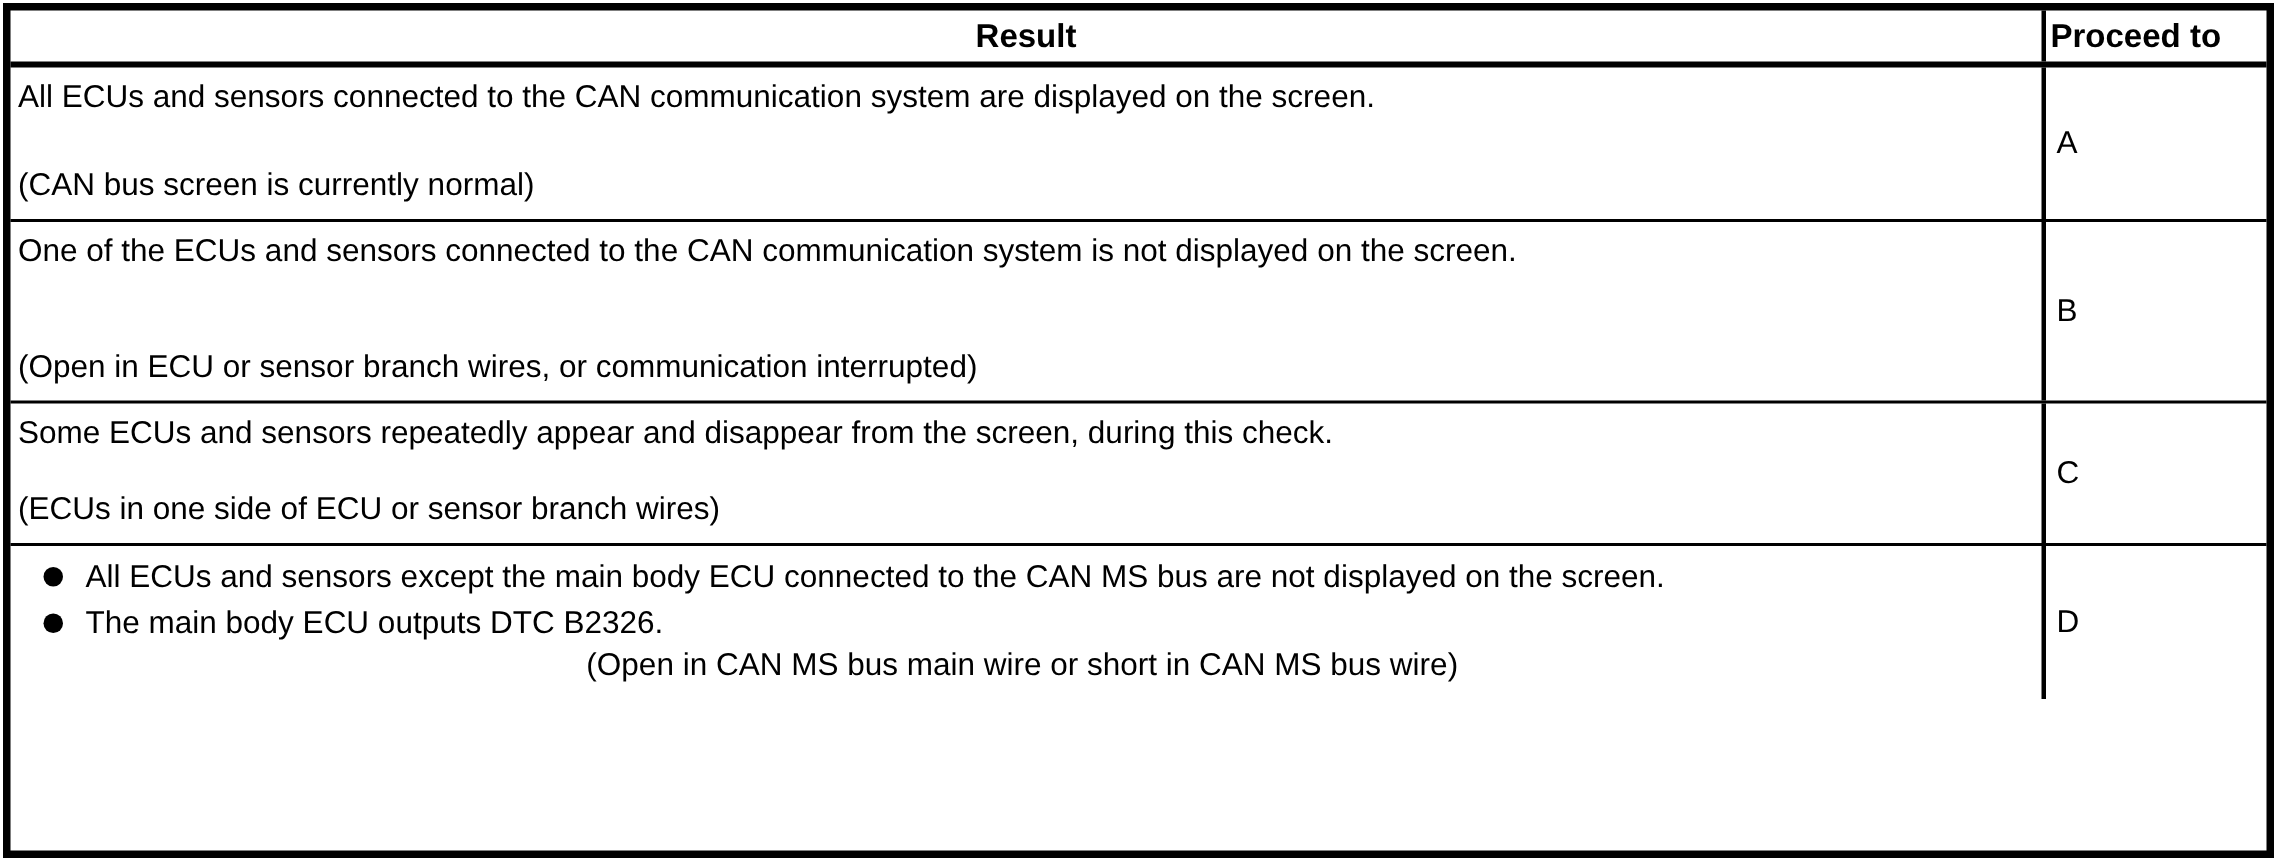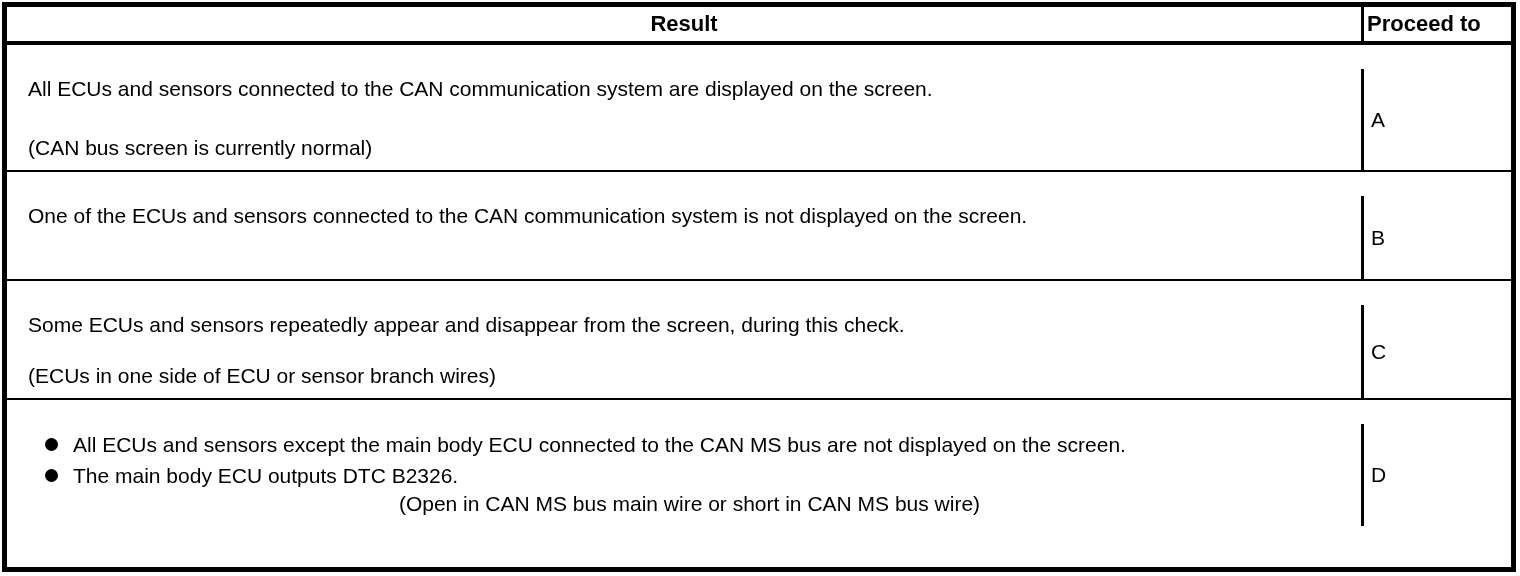--- a/index.html
+++ b/index.html
@@ -11,21 +11,20 @@
     overflow: hidden;
   }
   .doc-table {
     position: absolute;
     left: 2px; top: 2px;
     width: 1514px; height: 570px;
     border: 5px solid #000000;
     background: #ffffff;
     display: flex;
     flex-direction: column;
-    gap: 24px;
   }
   .t-row {
     display: grid;
     grid-template-columns: 1fr 150px;
     border-bottom: 2px solid #000000;
   }
   .t-row:last-child { border-bottom: none; }
   .t-row.header-row {
     height: 38px;
     border-bottom: 4px solid #000000;
@@ -36,36 +35,36 @@
     display: flex;
     align-items: center;
   }
   .header-cell.result-h { justify-content: center; }
   .header-cell.proceed-h {
     border-left: 3px solid #000000;
     padding-left: 3px;
     justify-content: flex-start;
   }
   .result-cell {
-    padding: 5px 10px 9px 21px;
+    padding: 5px 10px 9px 5px;
     font-size: 21px;
     line-height: 30px;
     display: flex;
     flex-direction: column;
     justify-content: space-between;
   }
   .proceed-cell {
     border-left: 3px solid #000000;
     display: flex;
     align-items: center;
     padding-left: 7px;
     font-size: 21px;
   }
   .row-a { height: 103px; }
-  .row-b { height: 85px; }
+  .row-b { height: 121px; }
   .row-c { height: 95px; }
   .row-d { height: 93px; text-align: center; }
   .row-e { flex: 1; }
   .bullet-list { display: flex; flex-direction: column; }
   .bullet-line {
     display: flex;
     align-items: flex-start;
     line-height: 31px;
   }
   .bullet-dot {
@@ -91,20 +90,21 @@
     <div class="result-cell">
       <div class="main-line">All ECUs and sensors connected to the CAN communication system are displayed on the screen.</div>
       <div class="note-line">(CAN bus screen is currently normal)</div>
     </div>
     <div class="proceed-cell">A</div>
   </div>
 
   <div class="t-row row-b">
     <div class="result-cell">
       <div class="main-line">One of the ECUs and sensors connected to the CAN communication system is not displayed on the screen.</div>
+      <div class="note-line">(Open in ECU or sensor branch wires, or communication interrupted)</div>
     </div>
     <div class="proceed-cell">B</div>
   </div>
 
   <div class="t-row row-c">
     <div class="result-cell">
       <div class="main-line">Some ECUs and sensors repeatedly appear and disappear from the screen, during this check.</div>
       <div class="note-line">(ECUs in one side of ECU or sensor branch wires)</div>
     </div>
     <div class="proceed-cell">C</div>

